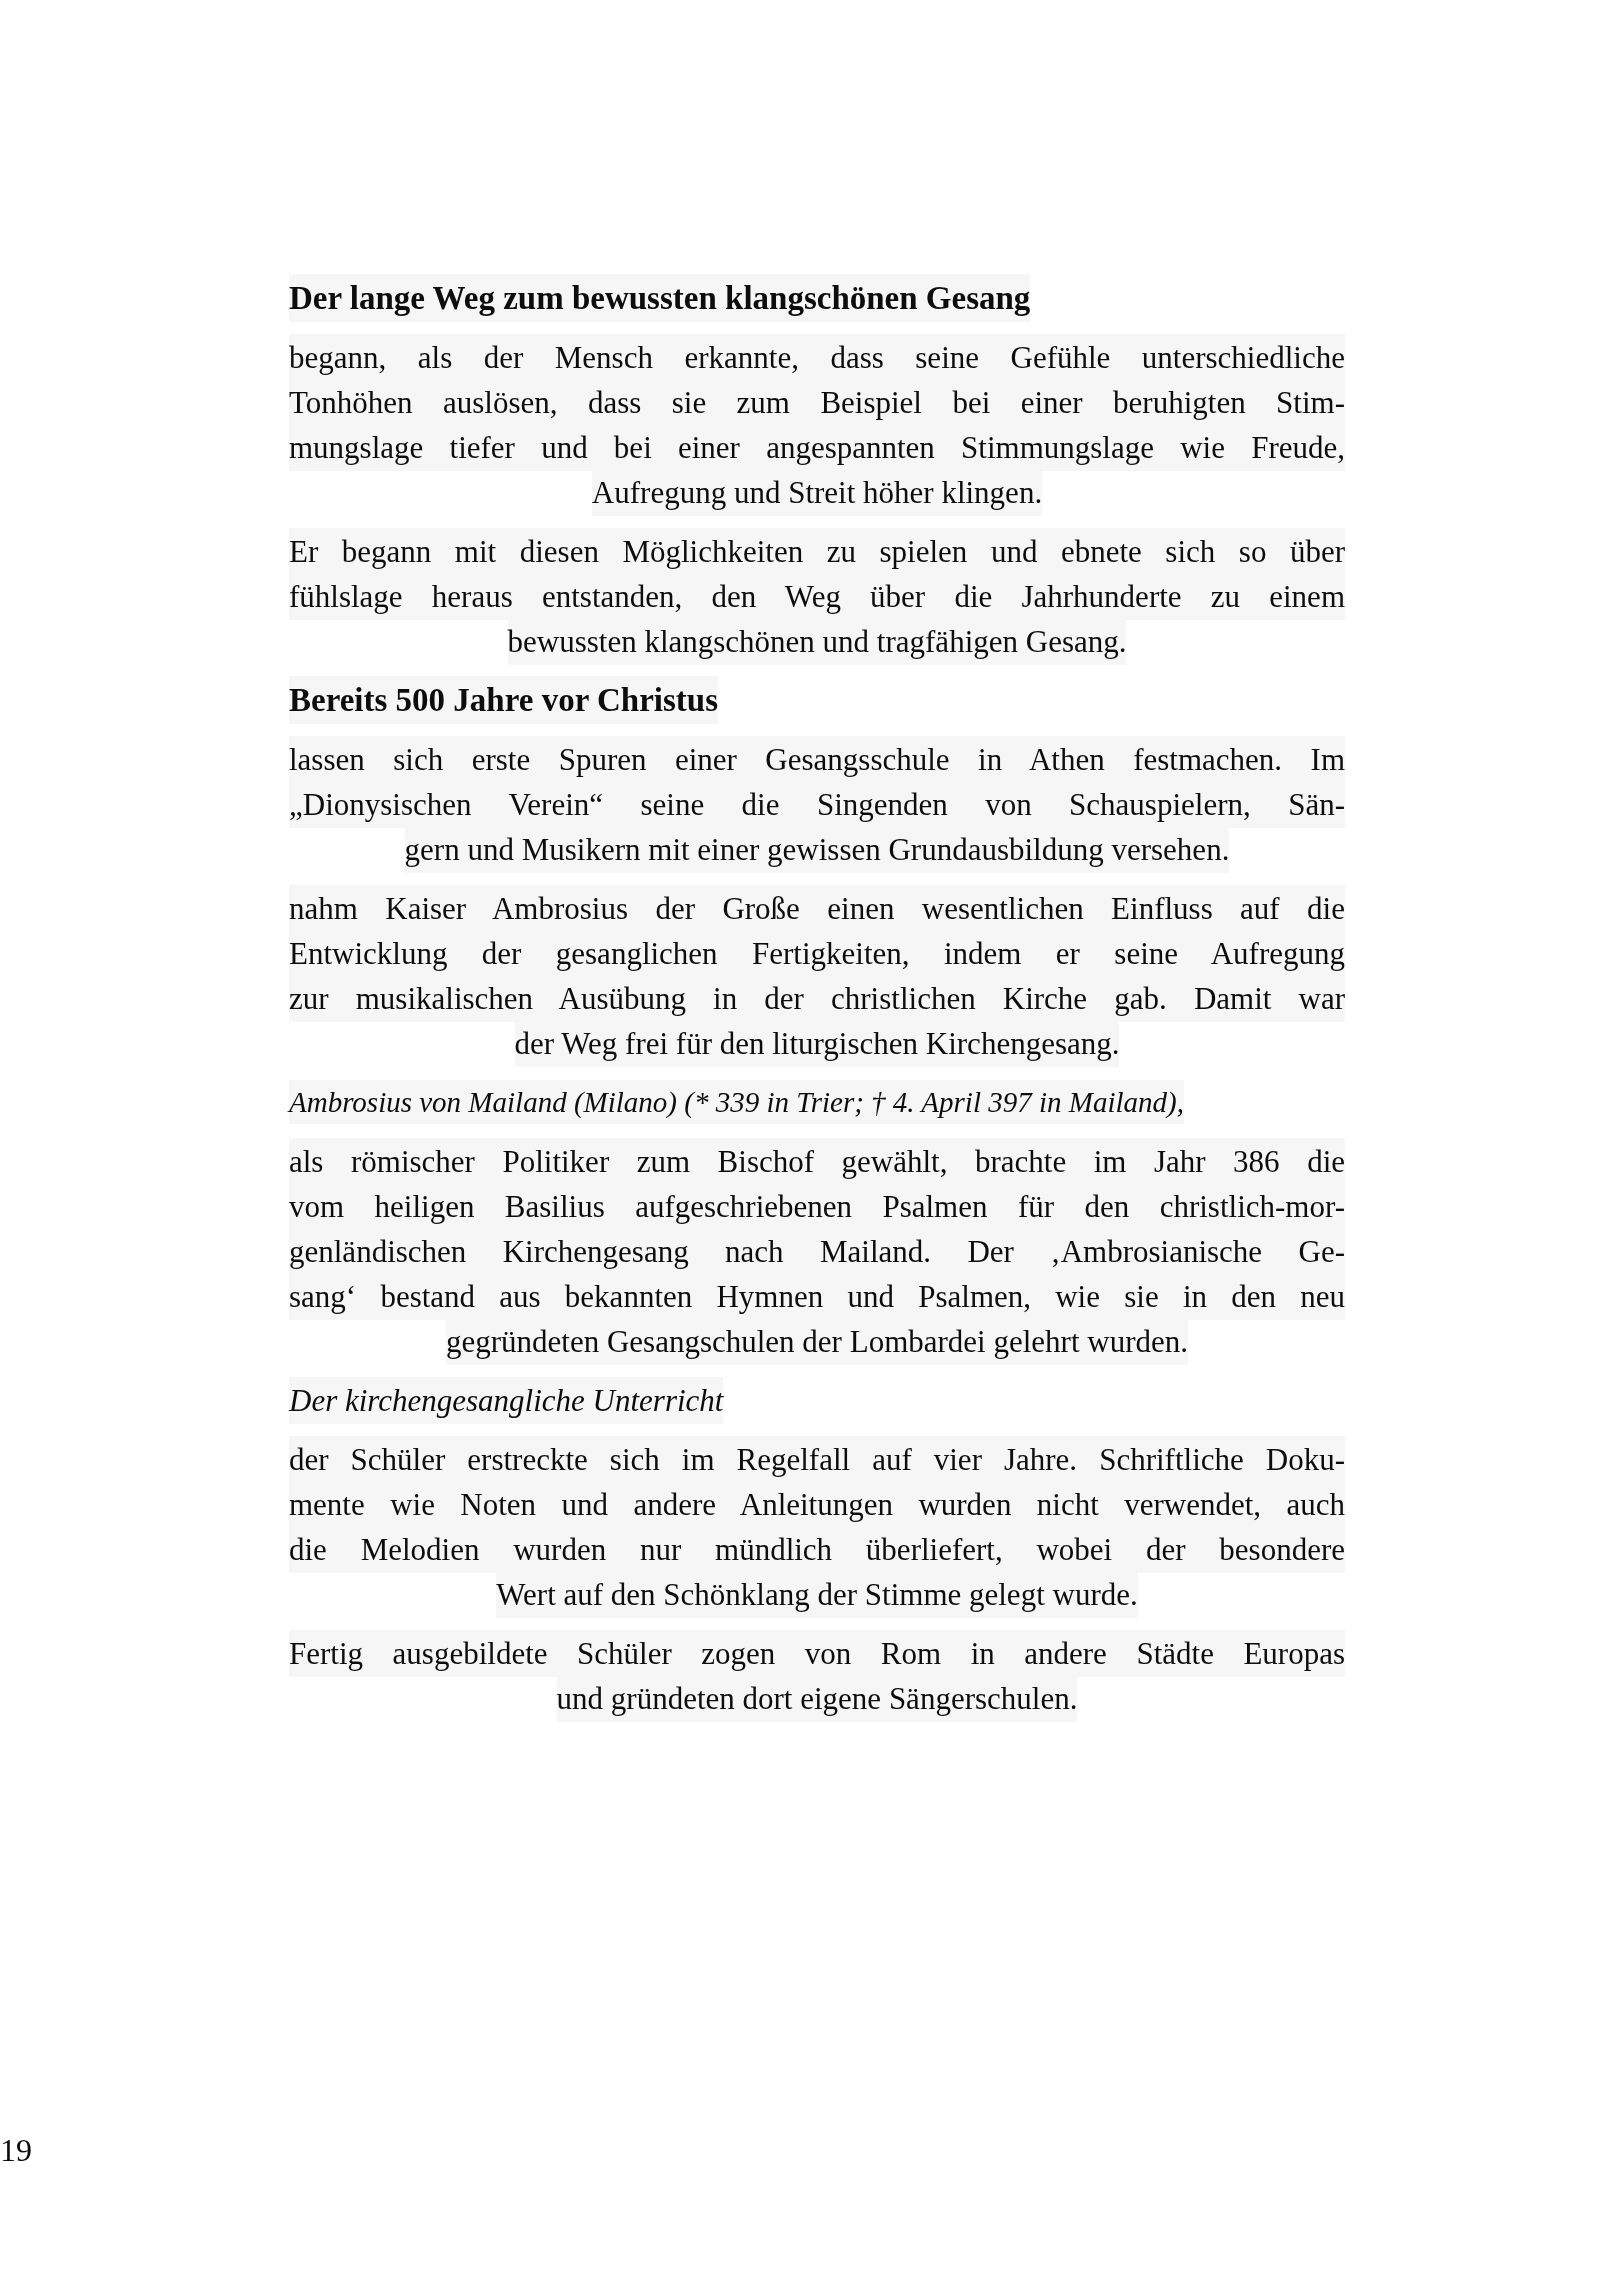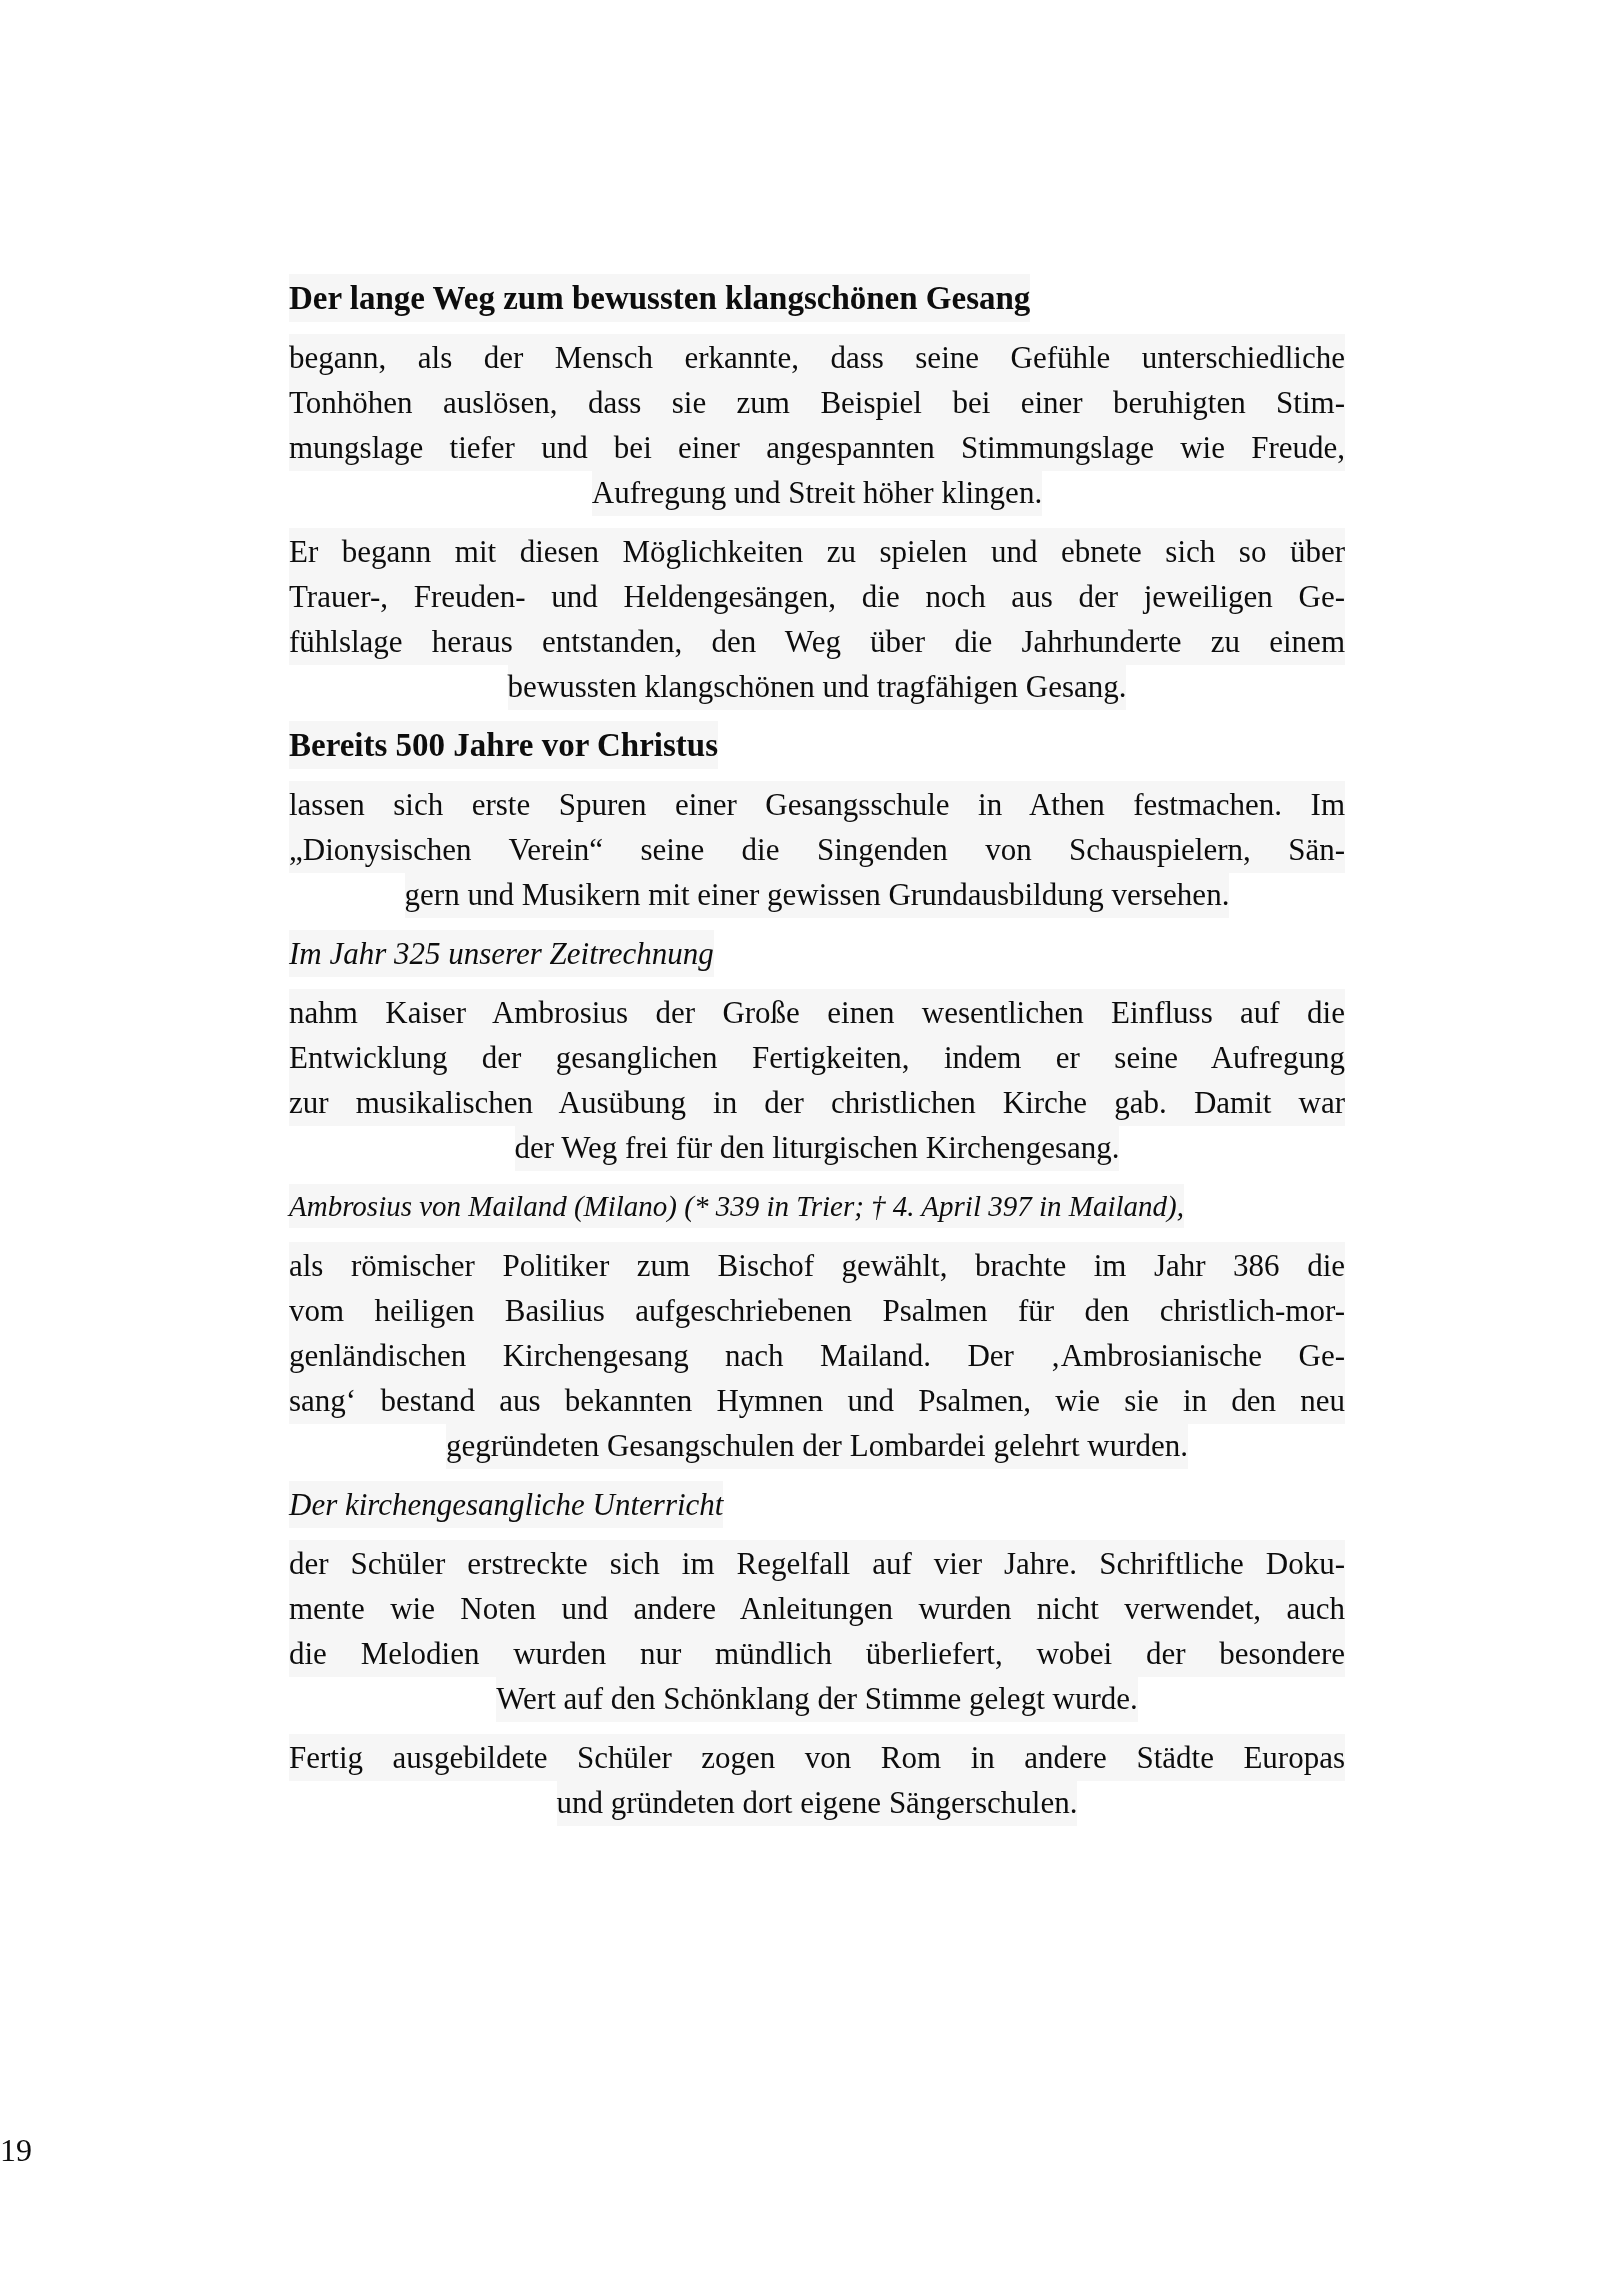--- a/index.html
+++ b/index.html
@@ -65,38 +65,34 @@
 
     <div class="block paragraph">
       <div class="line just"><span class="hl">begann, als der Mensch erkannte, dass seine Gefühle unterschiedliche</span></div>
       <div class="line just"><span class="hl">Tonhöhen auslösen, dass sie zum Beispiel bei einer beruhigten Stim-</span></div>
       <div class="line just"><span class="hl">mungslage tiefer und bei einer angespannten Stimmungslage wie Freude,</span></div>
       <div class="line last"><span class="hl">Aufregung und Streit höher klingen.</span></div>
     </div>
 
     <div class="block paragraph">
       <div class="line just"><span class="hl">Er begann mit diesen Möglichkeiten zu spielen und ebnete sich so über</span></div>
-      <div class="line just"><span class="hl">Trauer-, Freuden- und Heldengesängen, die noch aus der jeweiligen Ge-</span></div>
       <div class="line just"><span class="hl">fühlslage heraus entstanden, den Weg über die Jahrhunderte zu einem</span></div>
       <div class="line last"><span class="hl">bewussten klangschönen und tragfähigen Gesang.</span></div>
     </div>
 
     <div class="block h-bold">
       <div class="line"><span class="hl">Bereits 500 Jahre vor Christus</span></div>
     </div>
 
     <div class="block paragraph">
       <div class="line just"><span class="hl">lassen sich erste Spuren einer Gesangsschule in Athen festmachen. Im</span></div>
       <div class="line just"><span class="hl">„Dionysischen Verein“ seine die Singenden von Schauspielern, Sän-</span></div>
       <div class="line last"><span class="hl">gern und Musikern mit einer gewissen Grundausbildung versehen.</span></div>
     </div>
 
-    <div class="block h-italic">
-      <div class="line"><span class="hl">Im Jahr 325 unserer Zeitrechnung</span></div>
-    </div>
 
     <div class="block paragraph">
       <div class="line just"><span class="hl">nahm Kaiser Ambrosius der Große einen wesentlichen Einfluss auf die</span></div>
       <div class="line just"><span class="hl">Entwicklung der gesanglichen Fertigkeiten, indem er seine Aufregung</span></div>
       <div class="line just"><span class="hl">zur musikalischen Ausübung in der christlichen Kirche gab. Damit war</span></div>
       <div class="line last"><span class="hl">der Weg frei für den liturgischen Kirchengesang.</span></div>
     </div>
 
     <div class="block h-italic compact">
       <div class="line"><span class="hl">Ambrosius von Mailand (Milano) (* 339 in Trier; † 4. April 397 in Mailand),</span></div>

